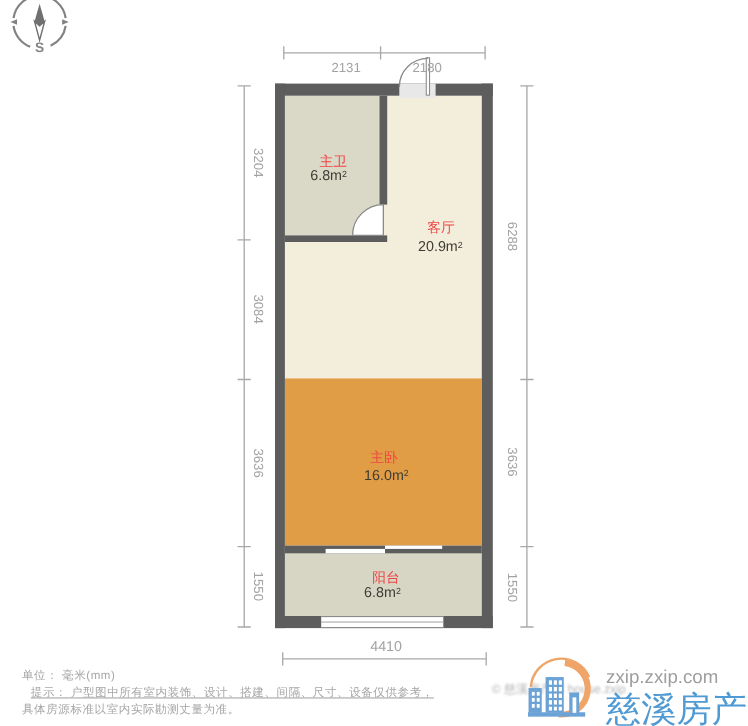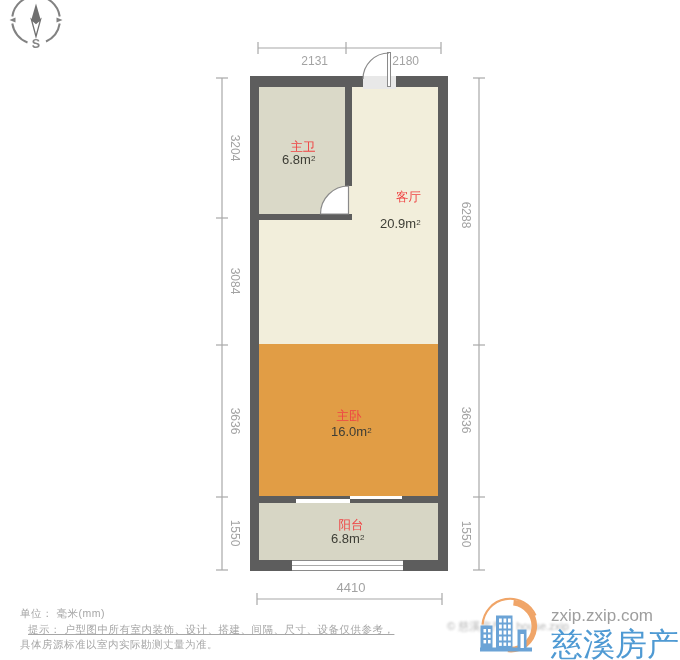--- a/index.html
+++ b/index.html
@@ -63,21 +63,21 @@
 
 <svg class="abs" style="left:250px;top:40px;" width="200" height="18" viewBox="0 0 200 18">
   <line x1="8" y1="8" x2="191" y2="8" stroke="#a8a8a8" stroke-width="1.2"></line>
   <line x1="8" y1="2" x2="8" y2="14" stroke="#a8a8a8" stroke-width="1.2"></line>
   <line x1="96" y1="2" x2="96" y2="14" stroke="#a8a8a8" stroke-width="1.2"></line>
   <line x1="191" y1="2" x2="191" y2="14" stroke="#a8a8a8" stroke-width="1.2"></line>
 </svg>
 
 <div class="dimtext" style="left:284px;top:54px;width:44px;text-align:right;">2131</div>
 
-<div class="dimtext" style="left:375px;top:54px;width:44px;text-align:right;">2180</div>
+<div class="dimtext" style="left:375px;top:54px;width:44px;text-align:left;">2180</div>
 
 <svg class="abs" style="left:250px;top:591px;" width="200" height="18" viewBox="0 0 200 18">
   <line x1="7" y1="8" x2="192" y2="8" stroke="#a8a8a8" stroke-width="1.2"></line>
   <line x1="7" y1="2" x2="7" y2="14" stroke="#a8a8a8" stroke-width="1.2"></line>
   <line x1="192" y1="2" x2="192" y2="14" stroke="#a8a8a8" stroke-width="1.2"></line>
 </svg>
 
 <div class="dimtext" style="left:329px;top:580px;width:44px;text-align:center;font-size:13px;">4410</div>
 
 <svg class="abs" style="left:214px;top:70px;" width="18" height="508" viewBox="0 0 18 508">
@@ -108,21 +108,21 @@
 <div class="dimtext vdim" style="left:444px;top:208px;width:44px;text-align:center;">6288</div>
 
 <div class="dimtext vdim" style="left:444px;top:413px;width:44px;text-align:center;">3636</div>
 
 <div class="dimtext vdim" style="left:444px;top:527px;width:44px;text-align:center;">1550</div>
 
 <div class="roomname" style="left:282px;top:139px;width:42px;">主卫</div>
 
 <div class="area" style="left:282px;top:152px;width:44px;">6.8m<span style="font-size:8px;vertical-align:3px;">2</span></div>
 
-<div class="roomname" style="left:381px;top:189px;width:40px;text-align:right;">客厅</div>
+<div class="roomname" style="left:381px;top:199px;width:40px;text-align:center;">客厅</div>
 
 <div class="area" style="left:380px;top:216px;width:50px;text-align:left;">20.9m<span style="font-size:8px;vertical-align:3px;">2</span></div>
 
 <div class="roomname" style="left:328px;top:408px;width:42px;">主卧</div>
 
 <div class="area" style="left:331px;top:424px;width:48px;">16.0m<span style="font-size:8px;vertical-align:3px;">2</span></div>
 
 <div class="roomname" style="left:330px;top:517px;width:42px;">阳台</div>
 
 <div class="area" style="left:331px;top:531px;width:44px;">6.8m<span style="font-size:8px;vertical-align:3px;">2</span></div>

